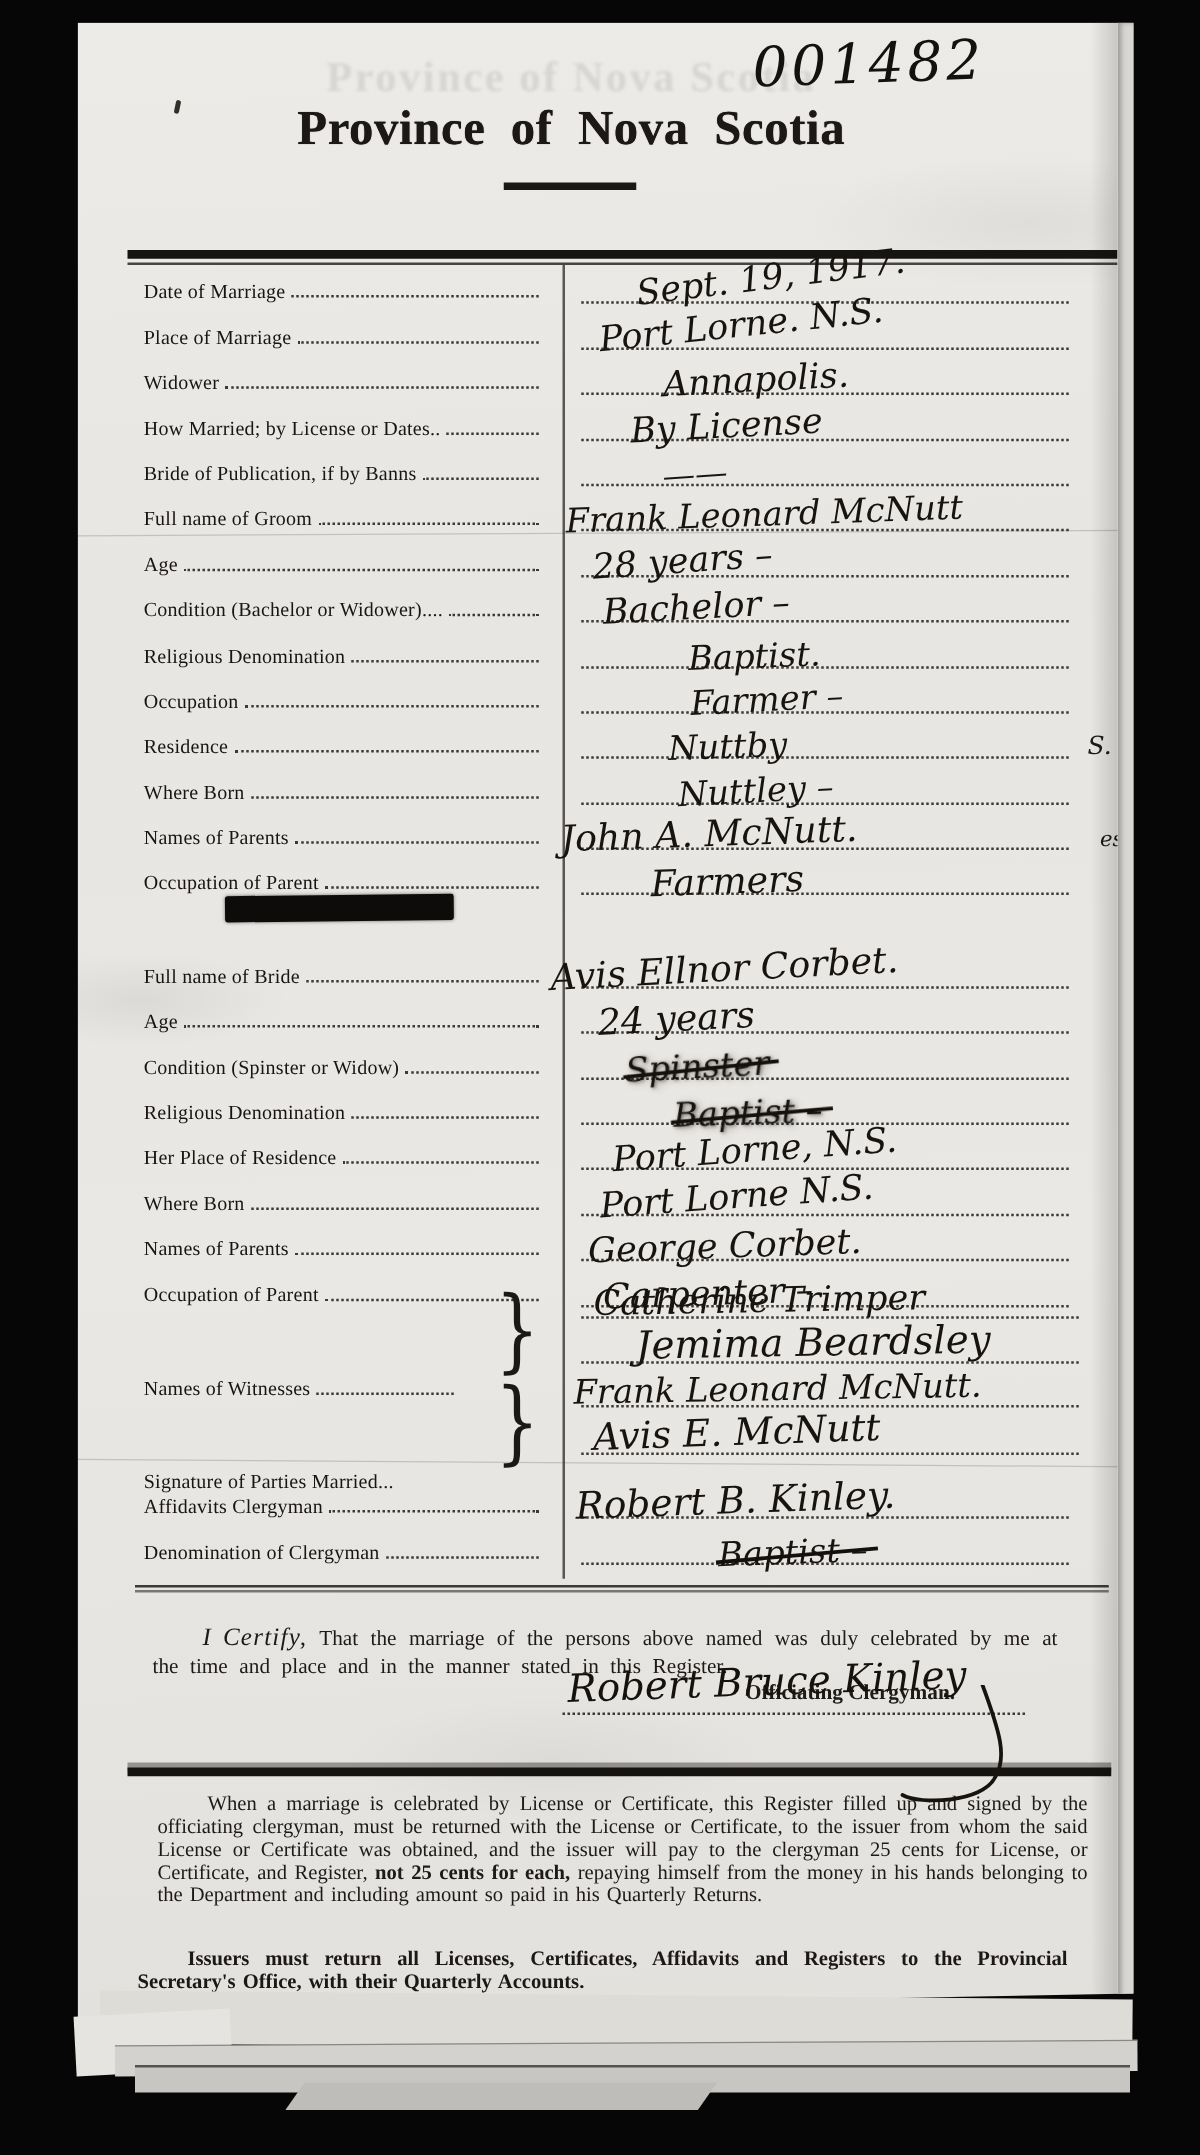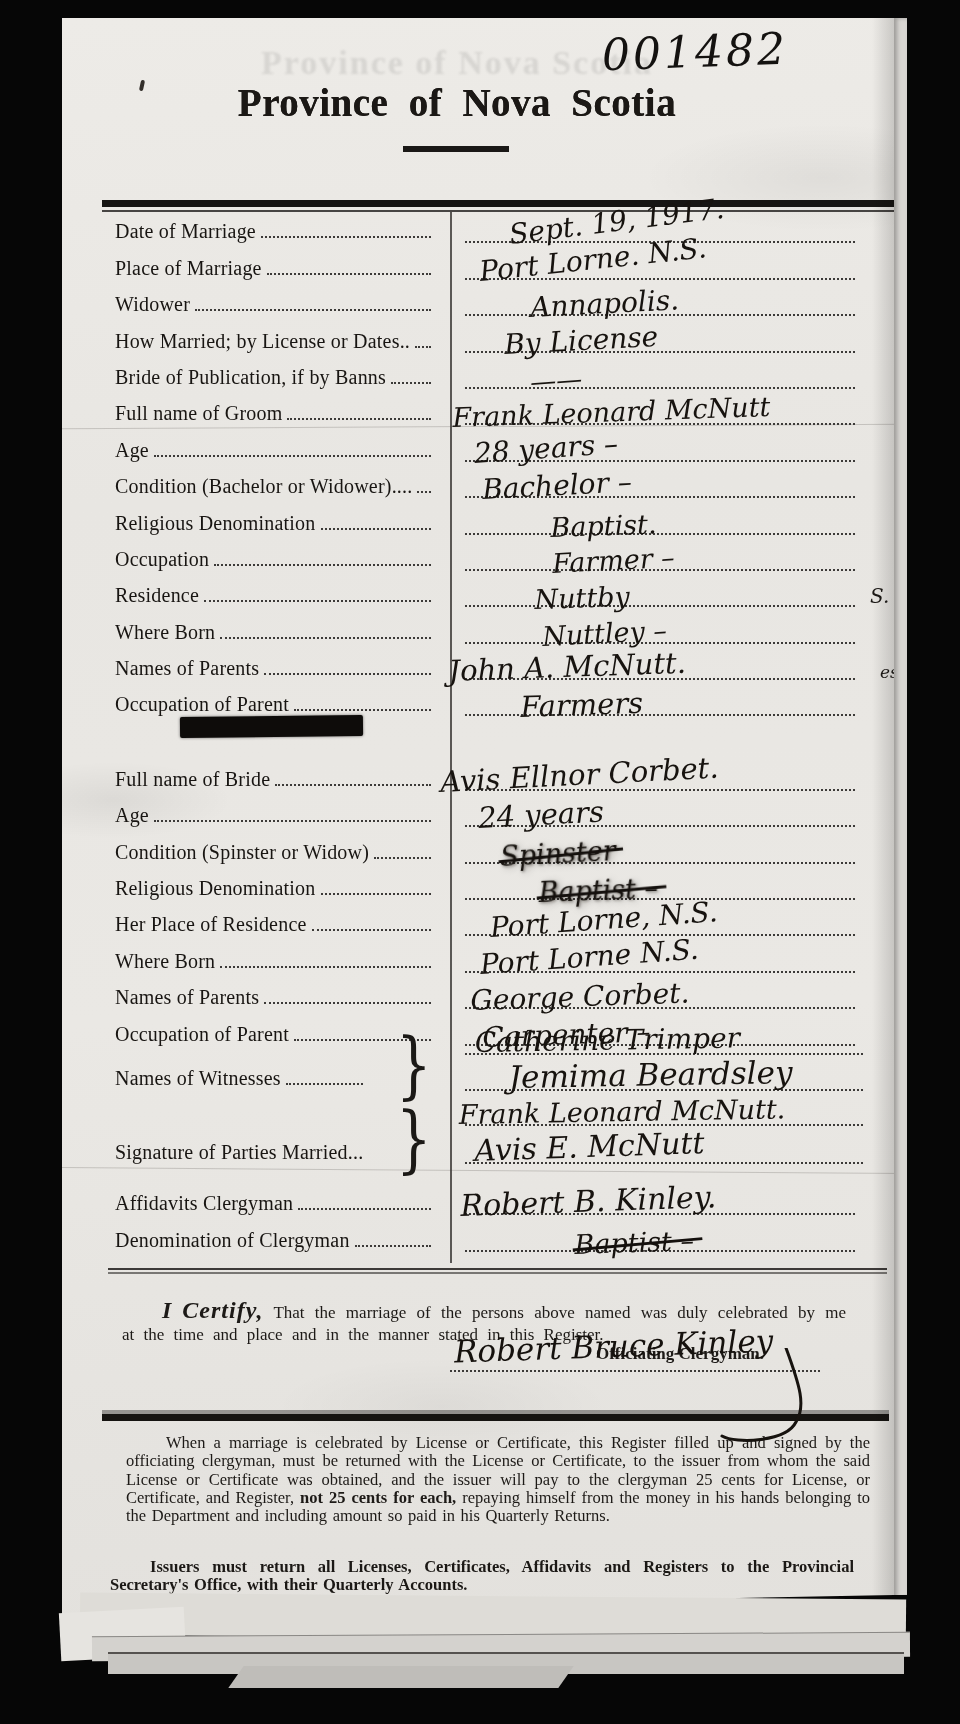--- a/index.html
+++ b/index.html
@@ -32,21 +32,21 @@
   .subtitle{position:absolute;top:146px;left:0;width:790px;text-align:center;
     font:700 21px "Liberation Sans",sans-serif;color:#262421;letter-spacing:7px;}
   .ruletop{position:absolute;top:182px;left:40px;right:13px;height:7px;background:#171513;}
   .ruletop2{position:absolute;top:192px;left:40px;right:13px;height:2px;background:rgba(30,28,26,.8);}
   
   .form{position:absolute;top:196px;left:0;right:0;}
   .vdiv{position:absolute;left:388px;top:194px;width:2px;height:1051px;background:rgba(35,32,29,.72);}
   .row{position:relative;height:36.4px;}
   .row2{position:relative;height:37px;}
   .lblwrap{position:absolute;left:53px;bottom:7px;width:318px;display:flex;align-items:baseline;}
-  .lbltxt{font-size:20px;color:#181512;white-space:nowrap;letter-spacing:.2px;}
+  .lbltxt{font-size:16px;color:#181512;white-space:nowrap;letter-spacing:.2px;margin-top:36px;}
   .ldr{flex:1;margin:0 2px 3px 5px;border-bottom:2px dotted #3c3a38;min-width:6px;height:0;}
   .vline{position:absolute;left:403px;width:390px;bottom:7px;border-bottom:2px dotted #3c3a38;height:0;}
   .hw{position:absolute;bottom:1px;font-family:"DejaVu Serif",serif;font-style:italic;color:#17130f;
     white-space:nowrap;transform-origin:left bottom;z-index:2;line-height:1;}
   .strike::after{content:"";position:absolute;left:-2px;right:-8px;top:52%;height:2.5px;
     background:#14100d;transform:rotate(-3deg);}
   .smudge{filter:blur(.3px);
     text-shadow:1px 1px 3px rgba(25,20,15,.55),3px 2px 7px rgba(25,20,15,.35);}
   .gap{position:relative;height:38px;}
   .redact{position:absolute;top:502px;left:118px;width:183px;height:21px;background:#0e0c0a;
@@ -64,21 +64,21 @@
   .wit .l1{top:-18px;height:18px;}
   .wit .l2{top:18px;height:18px;}
   .sig .l1{top:-13px;height:18px;}
   .sig .l2{top:25px;height:18px;}
   .emark{position:absolute;font:italic 20px "DejaVu Serif",serif;color:#1c1916;}
   
   .rulemid{position:absolute;top:1250px;left:46px;right:20px;height:2px;background:rgba(30,28,26,.85);
     box-shadow:0 4px 0 rgba(30,28,26,.55);}
   .certify{position:absolute;top:1281px;left:60px;width:724px;font:17px "Liberation Serif",serif;
     color:#1d1a17;line-height:22px;word-spacing:5px;text-align:justify;text-indent:40px;}
-  .certlead{font-weight:bold;font-style:italic;font-size:24px;letter-spacing:1px;word-spacing:2px;}
+  .certlead{font-weight:normal;font-style:italic;font-size:20px;letter-spacing:1px;word-spacing:2px;}
   .bigsig{position:absolute;top:1310px;left:392px;font:italic 31px "DejaVu Serif",serif;color:#15110d;
     transform:rotate(-2deg);white-space:nowrap;z-index:2;}
   .sigdots{position:absolute;top:1352px;left:388px;width:370px;border-bottom:2px dotted #3c3a38;}
   .sigcap{position:absolute;top:1326px;left:478px;width:280px;text-align:center;
     font:bold 17px "Liberation Serif",serif;color:#1d1a17;}
   .flourish{position:absolute;top:1330px;left:640px;z-index:3;}
   .ruleheavy{position:absolute;top:1396px;left:40px;right:18px;height:7px;background:#151310;
     box-shadow:0 -4px 0 rgba(30,28,26,.4);}
   .fn1{position:absolute;top:1416px;left:64px;width:744px;font:16.5px "Liberation Serif",serif;
     line-height:18.3px;color:#1d1a17;text-align:justify;text-indent:40px;word-spacing:1.5px;}

